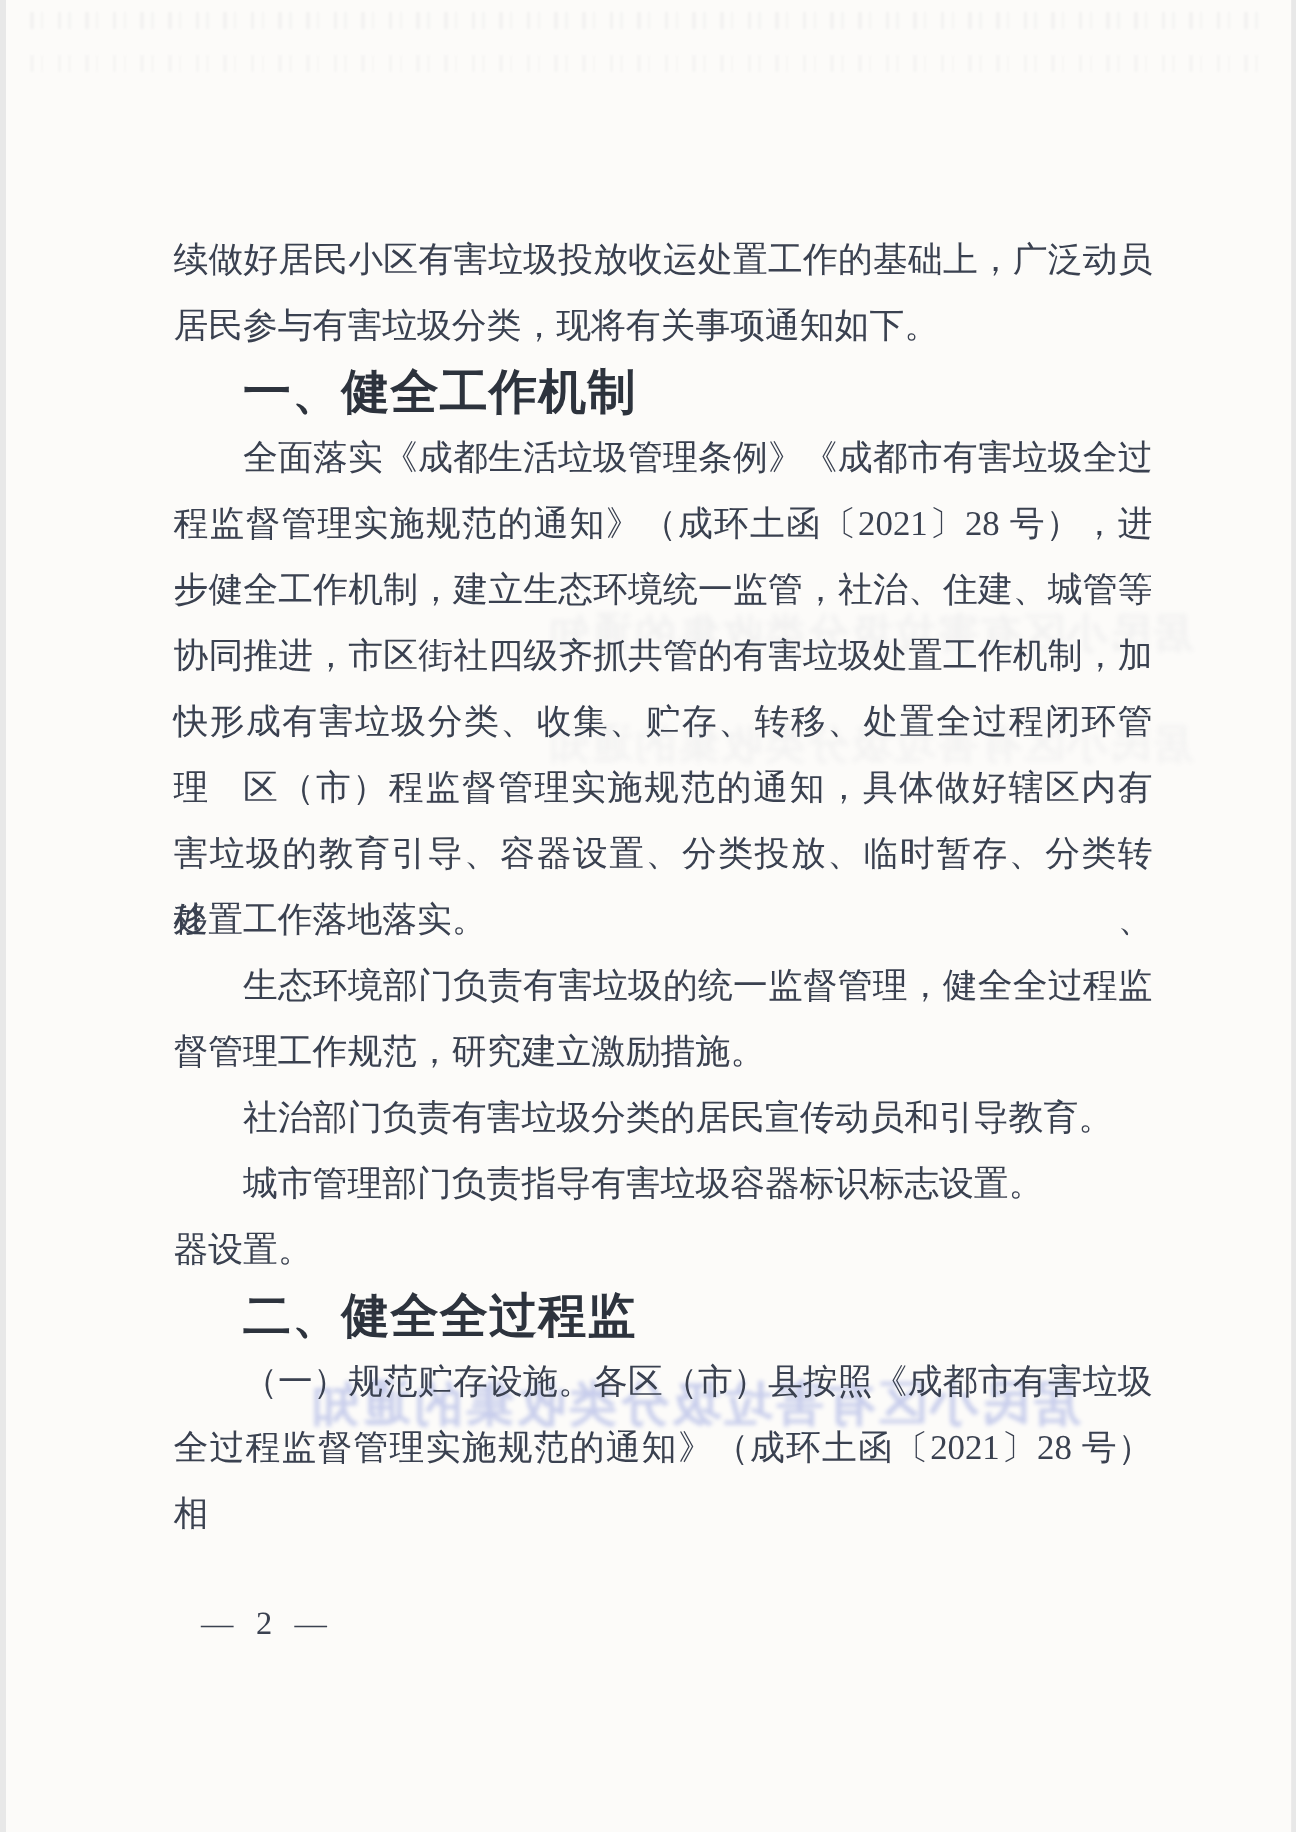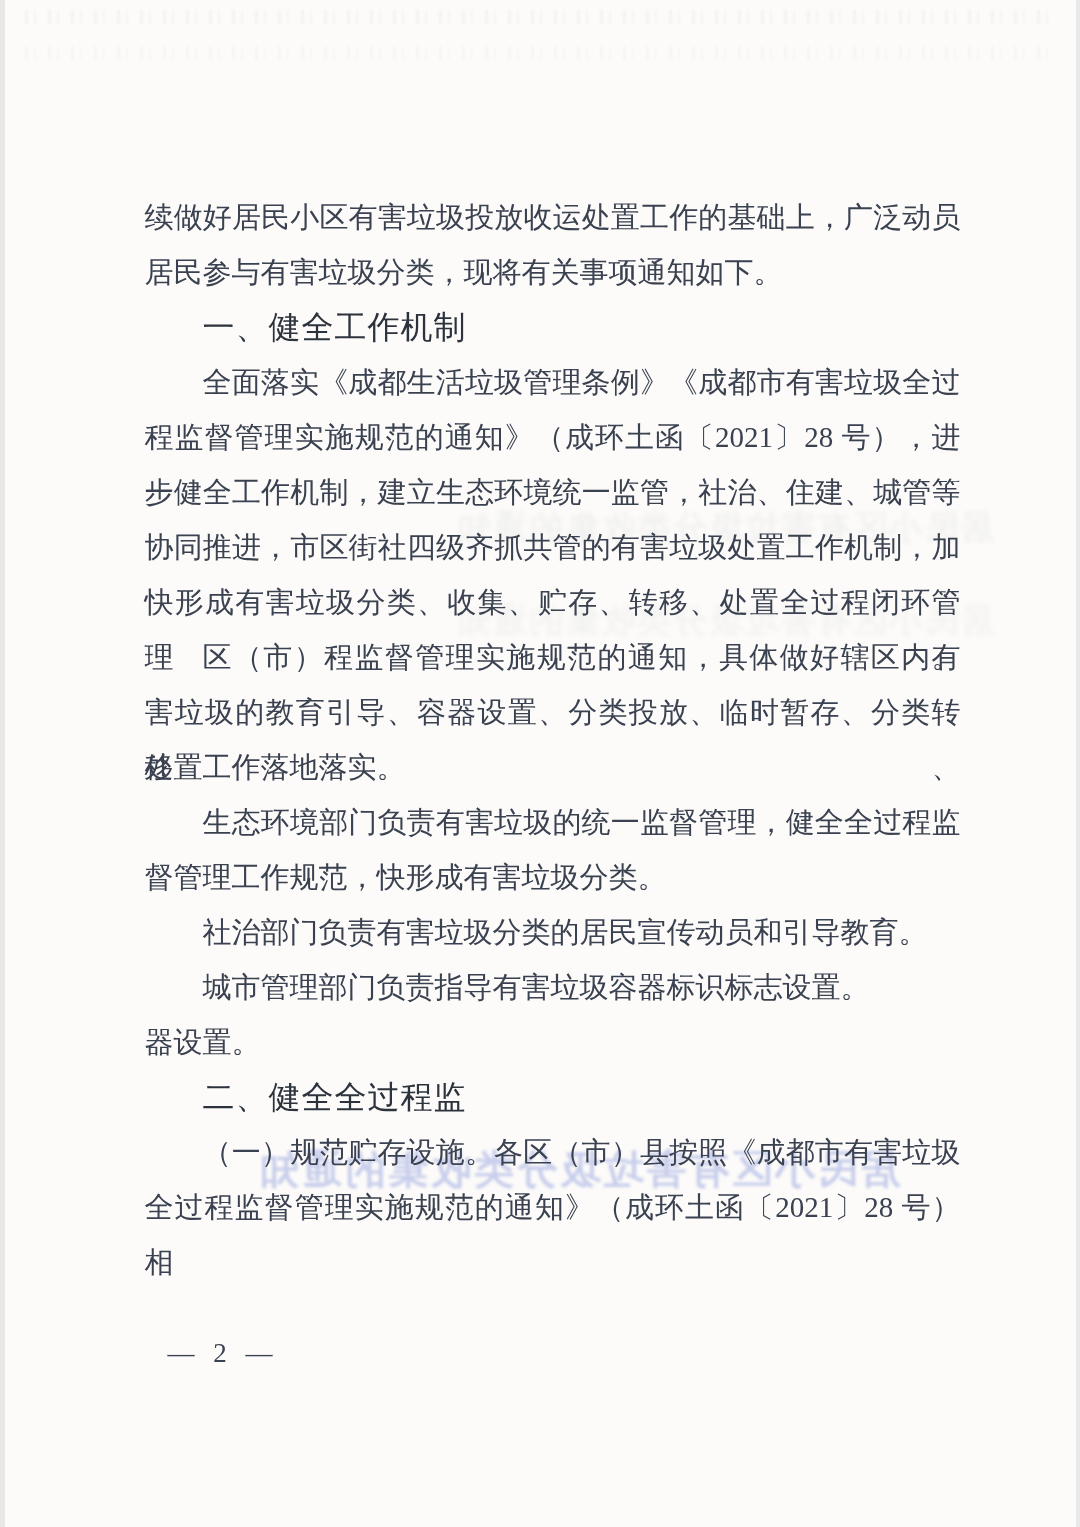--- a/index.html
+++ b/index.html
@@ -54,22 +54,22 @@
   }
   .line.fill {
     white-space: normal;
     text-align: justify;
     text-align-last: justify;
     text-justify: inter-character;
   }
   .line.indent { padding-left: 58px; }
   .line.heading {
     font-family: "Liberation Sans", sans-serif;
-    font-weight: 400;
-    font-size: 32px;
+    font-weight: 700;
+    font-size: 40px;
     color: #2d333d;
     letter-spacing: 1px;
   }
 
   .page-number {
     position: absolute;
     left: 163px;
     top: 1338px;
     font-size: 27px;
     color: #3a4150;
@@ -137,21 +137,21 @@
       <div class="line indent heading">一、健全工作机制</div>
       <div class="line fill indent">全面落实《成都生活垃圾管理条例》《成都市有害垃圾全过</div>
       <div class="line fill">程监督管理实施规范的通知》（成环土函〔2021〕28 号），进一</div>
       <div class="line fill">步健全工作机制，建立生态环境统一监管，社治、住建、城管等</div>
       <div class="line fill">协同推进，市区街社四级齐抓共管的有害垃圾处置工作机制，加</div>
       <div class="line fill">快形成有害垃圾分类、收集、贮存、转移、处置全过程闭环管理。</div>
       <div class="line fill indent">区（市）程监督管理实施规范的通知，具体做好辖区内有</div>
       <div class="line fill">害垃圾的教育引导、容器设置、分类投放、临时暂存、分类转移、</div>
       <div class="line">处置工作落地落实。</div>
       <div class="line fill indent">生态环境部门负责有害垃圾的统一监督管理，健全全过程监</div>
-      <div class="line">督管理工作规范，快形成有害垃圾分类。</div>
+      <div class="line">督管理工作规范，研究建立激励措施。</div>
       <div class="line indent">社治部门负责有害垃圾分类的居民宣传动员和引导教育。</div>
       <div class="line indent">城市管理部门负责指导有害垃圾容器标识标志设置。</div>
       <div class="line">器设置。</div>
       <div class="line indent heading">二、健全全过程监</div>
       <div class="line fill indent">（一）规范贮存设施。各区（市）县按照《成都市有害垃圾</div>
       <div class="line fill">全过程监督管理实施规范的通知》（成环土函〔2021〕28 号）相</div>
     </div>
 
   <div class="page-number">— 2 —</div>
 

